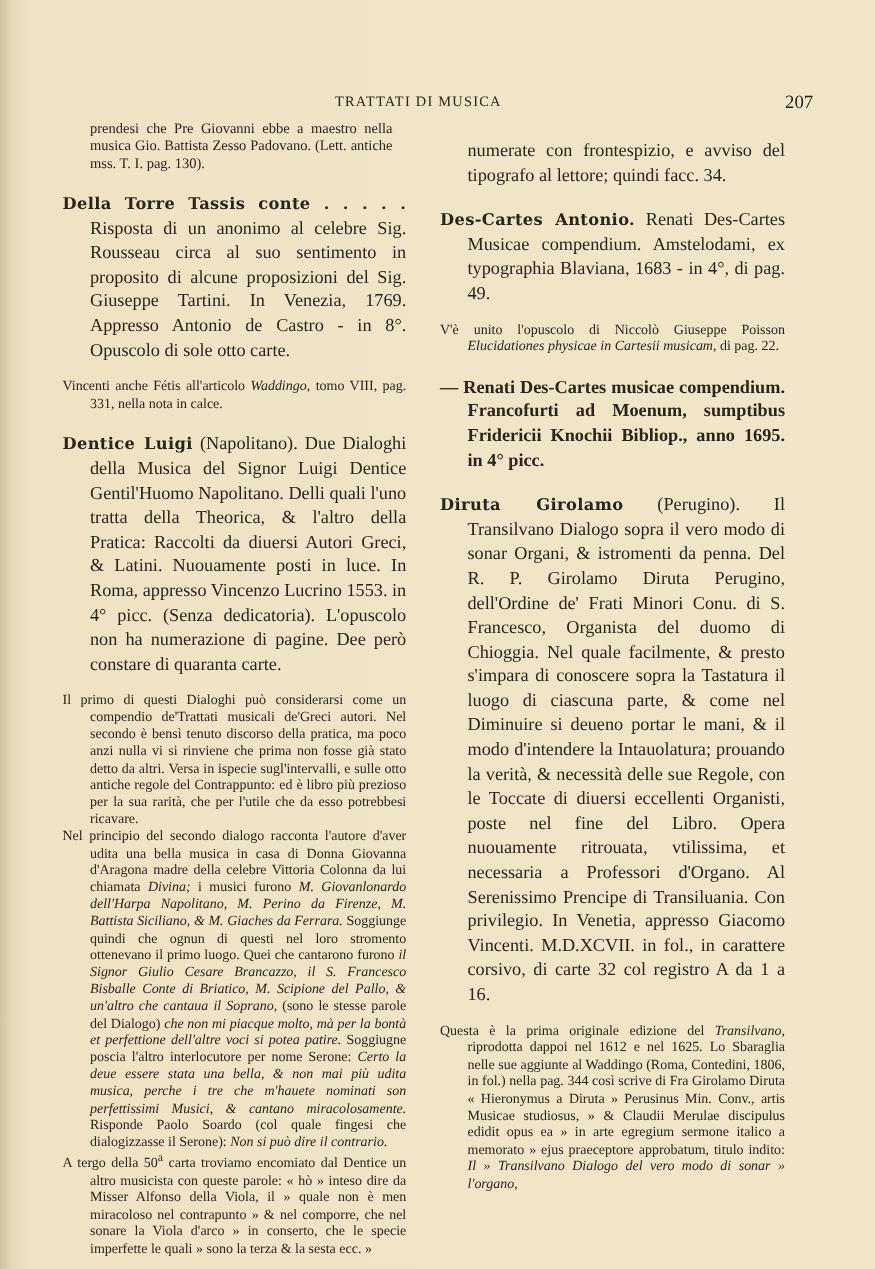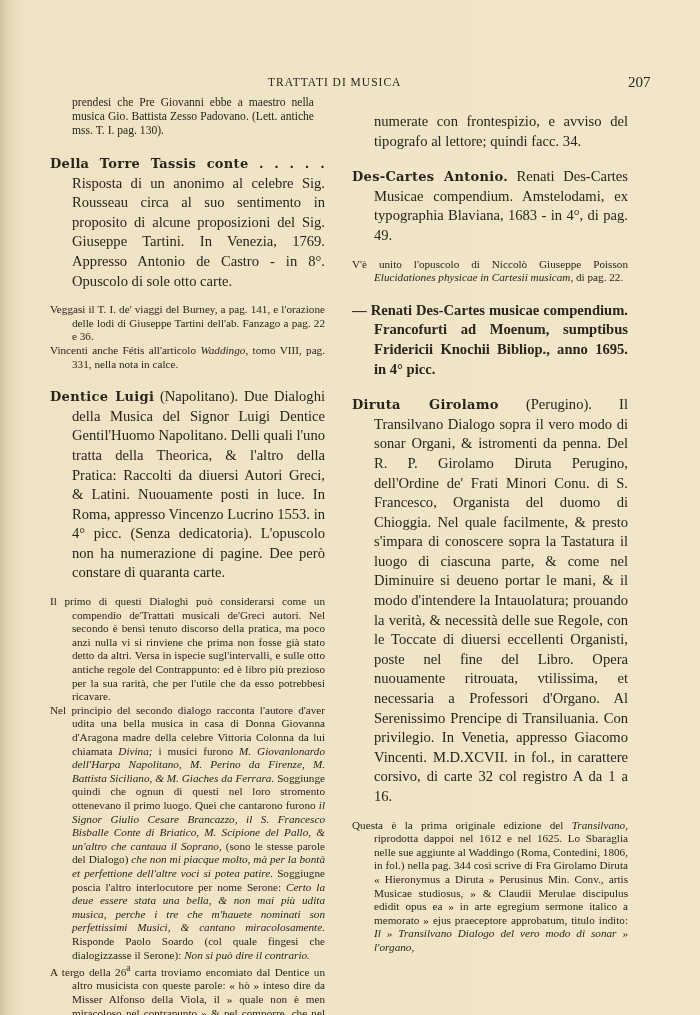--- a/index.html
+++ b/index.html
@@ -44,29 +44,28 @@
 <div class="page-header">
   <span class="running-title">TRATTATI DI MUSICA</span>
   <span class="page-number">207</span>
 </div>
 
 <div class="col col-left">
   <p class="small-top">prendesi che Pre Giovanni ebbe a maestro nella musica Gio. Battista Zesso Padovano. (Lett. antiche mss. T. I. pag. 130).</p>
 
   <p class="entry"><span class="head">Della Torre Tassis conte . . . . .</span> <span>Risposta di un anonimo al celebre Sig. Rousseau circa al suo sentimento in proposito di alcune proposizioni del Sig. Giuseppe Tartini. In Venezia, 1769. Appresso Antonio de Castro - in 8°. Opuscolo di sole otto carte.</span></p>
   <div class="note-group">
-    <p class="note">Veggasi il T. I. de' viaggi del Burney, a pag. 141, e l'orazione delle lodi di Giuseppe Tartini dell'ab. Fanzago a pag. 22 e 36.</p>
     <p class="note"><span>Vincenti anche Fétis all'articolo </span><i>Waddingo</i><span>, tomo VIII, pag. 331, nella nota in calce.</span></p>
   </div>
 
   <p class="entry"><span class="head">Dentice Luigi</span> <span>(Napolitano). Due Dialoghi della Musica del Signor Luigi Dentice Gentil'Huomo Napolitano. Delli quali l'uno tratta della Theorica, &amp; l'altro della Pratica: Raccolti da diuersi Autori Greci, &amp; Latini. Nuouamente posti in luce. In Roma, appresso Vincenzo Lucrino 1553. in 4° picc. (Senza dedicatoria). L'opuscolo non ha numerazione di pagine. Dee però constare di quaranta carte.</span></p>
   <div class="note-group">
     <p class="note">Il primo di questi Dialoghi può considerarsi come un compendio de'Trattati musicali de'Greci autori. Nel secondo è bensì tenuto discorso della pratica, ma poco anzi nulla vi si rinviene che prima non fosse già stato detto da altri. Versa in ispecie sugl'intervalli, e sulle otto antiche regole del Contrappunto: ed è libro più prezioso per la sua rarità, che per l'utile che da esso potrebbesi ricavare.</p>
     <p class="note"><span>Nel principio del secondo dialogo racconta l'autore d'aver udita una bella musica in casa di Donna Giovanna d'Aragona madre della celebre Vittoria Colonna da lui chiamata </span><i>Divina;</i><span> i musici furono </span><i>M. Giovanlonardo dell'Harpa Napolitano, M. Perino da Firenze, M. Battista Siciliano, &amp; M. Giaches da Ferrara.</i><span> Soggiunge quindi che ognun di questi nel loro stromento ottenevano il primo luogo. Quei che cantarono furono </span><i>il Signor Giulio Cesare Brancazzo, il S. Francesco Bisballe Conte di Briatico, M. Scipione del Pallo, &amp; un'altro che cantaua il Soprano,</i><span> (sono le stesse parole del Dialogo) </span><i>che non mi piacque molto, mà per la bontà et perfettione dell'altre voci si potea patire.</i><span> Soggiugne poscia l'altro interlocutore per nome Serone: </span><i>Certo la deue essere stata una bella, &amp; non mai più udita musica, perche i tre che m'hauete nominati son perfettissimi Musici, &amp; cantano miracolosamente.</i><span> Risponde Paolo Soardo (col quale fingesi che dialogizzasse il Serone): </span><i>Non si può dire il contrario.</i></p>
-    <p class="note"><span>A tergo della 26</span><sup>a</sup><span> carta troviamo encomiato dal Dentice un altro musicista con queste parole: « hò » inteso dire da Misser Alfonso della Viola, il » quale non è men miracoloso nel contrapunto » &amp; nel comporre, che nel sonare la Viola d'arco » in conserto, che le specie imperfette le quali » sono la terza &amp; la sesta ecc. »</span></p>
+    <p class="note"><span>A tergo della 50</span><sup>a</sup><span> carta troviamo encomiato dal Dentice un altro musicista con queste parole: « hò » inteso dire da Misser Alfonso della Viola, il » quale non è men miracoloso nel contrapunto » &amp; nel comporre, che nel sonare la Viola d'arco » in conserto, che le specie imperfette le quali » sono la terza &amp; la sesta ecc. »</span></p>
   </div>
 
 </div>
 
 <div class="col col-right">
   <p class="entry cont">numerate con frontespizio, e avviso del tipografo al lettore; quindi facc. 34.</p>
 
   <p class="entry"><span class="head">Des-Cartes Antonio.</span> <span>Renati Des-Cartes Musicae compendium. Amstelodami, ex typographia Blaviana, 1683 - in 4°, di pag. 49.</span></p>
   <div class="note-group">
     <p class="note"><span>V'è unito l'opuscolo di Niccolò Giuseppe Poisson </span><i>Elucidationes physicae in Cartesii musicam,</i><span> di pag. 22.</span></p>

